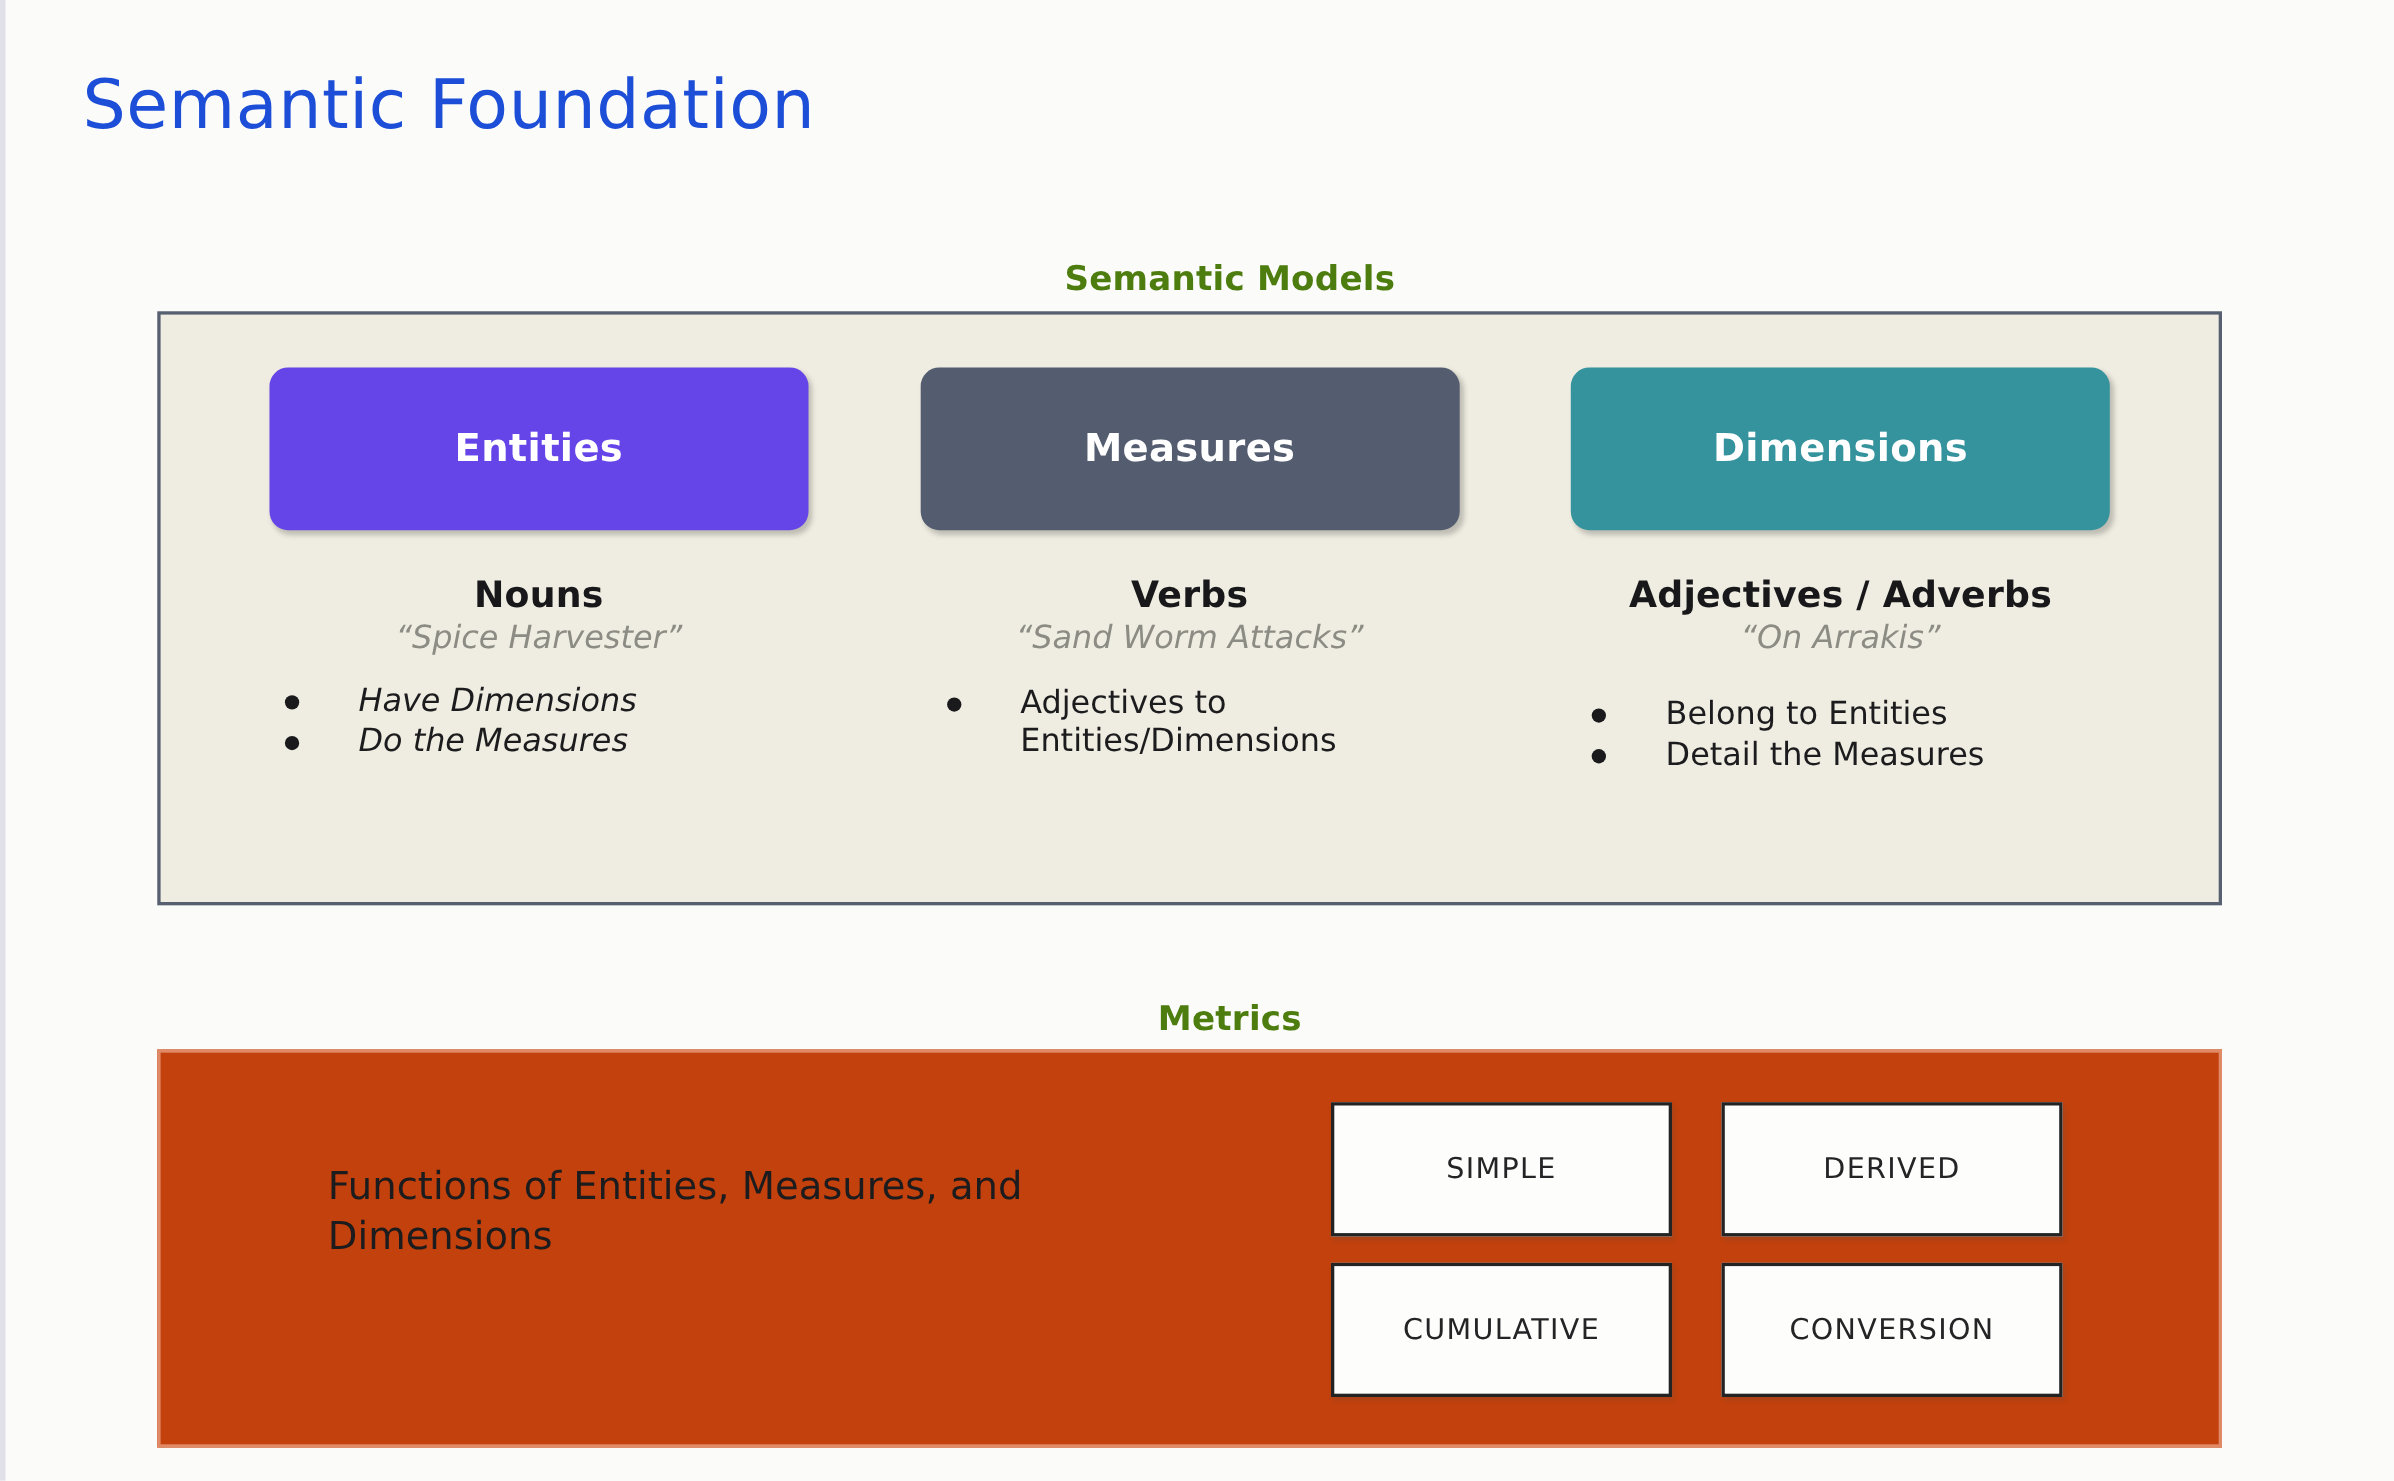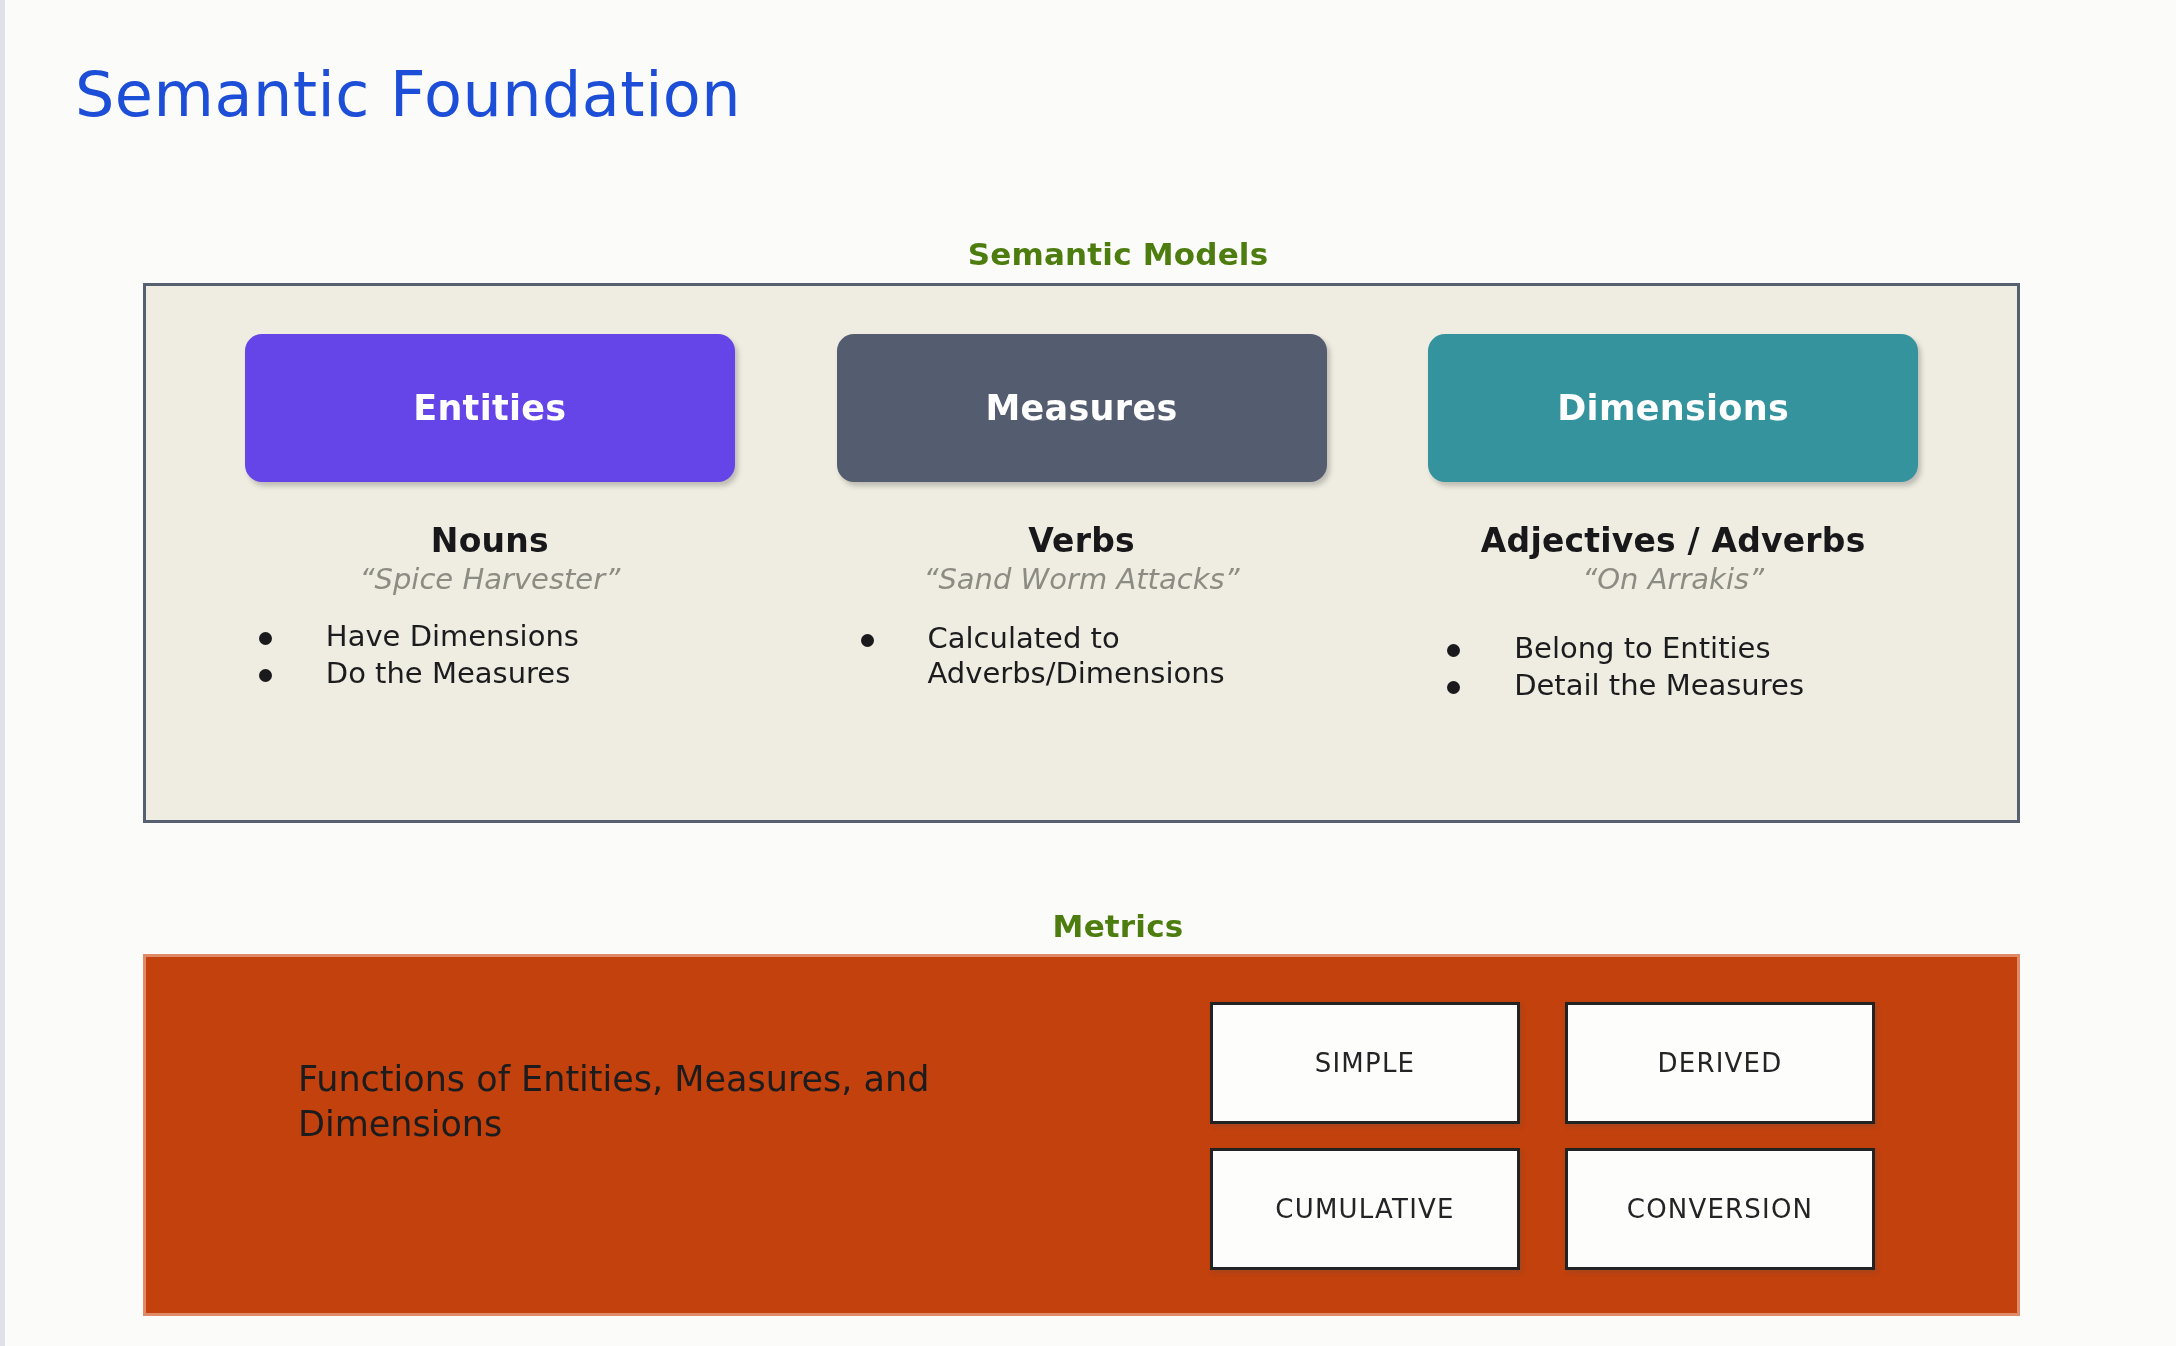--- a/index.html
+++ b/index.html
@@ -147,21 +147,21 @@
     width: 13px;
     height: 13px;
     border-radius: 50%;
     background: #1a1a1c;
     margin-top: 13px;
     margin-right: 54px;
   }
   .bullet-text { flex: 1 1 auto; }
 
   
-  .col-entities .sm-bullets { padding-left: 28px; }
+  .col-entities .sm-bullets { padding-left: 28px; font-style: italic; }
   .col-measures .sm-bullets { padding-left: 48px; }
   .col-dimensions .sm-bullets { padding-left: 38px; }
   .col-measures .sm-bullets { margin-top: 26px; }
   .col-dimensions .sm-bullets { margin-top: 36px; }
 
   
   .metrics-panel {
     position: absolute;
     left: 143px;
     top: 954px;
@@ -234,21 +234,21 @@
     </div>
 
     <div class="sm-col col-measures">
       <div class="sm-col-inner">
         <div class="sm-chip" id="chip-measures" style="background: rgb(84, 92, 112);">Measures</div>
         <div class="sm-pos">Verbs</div>
         <div class="sm-example">“Sand Worm Attacks”</div>
         <ul class="sm-bullets">
           <li>
             <span class="bullet-dot"></span>
-            <span class="bullet-text">Calculated to Adverbs/Dimensions</span>
+            <span class="bullet-text">Adjectives to Entities/Dimensions</span>
           </li>
         </ul>
       </div>
     </div>
 
     <div class="sm-col col-dimensions">
       <div class="sm-col-inner">
         <div class="sm-chip" id="chip-dimensions" style="background: rgb(53, 147, 158);">Dimensions</div>
         <div class="sm-pos">Adjectives / Adverbs</div>
         <div class="sm-example">“On Arrakis”</div>

